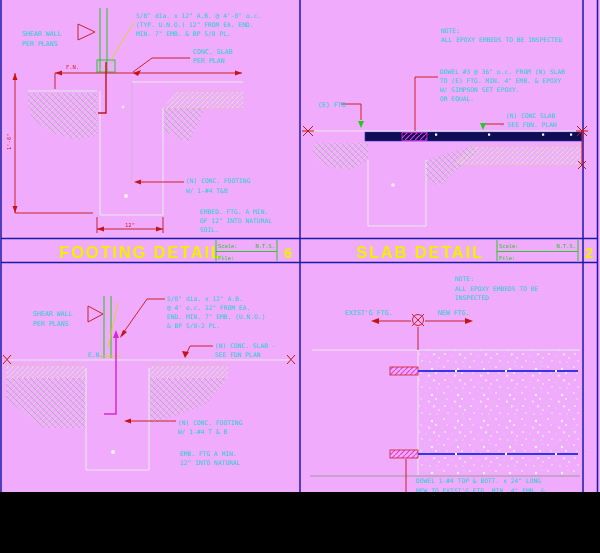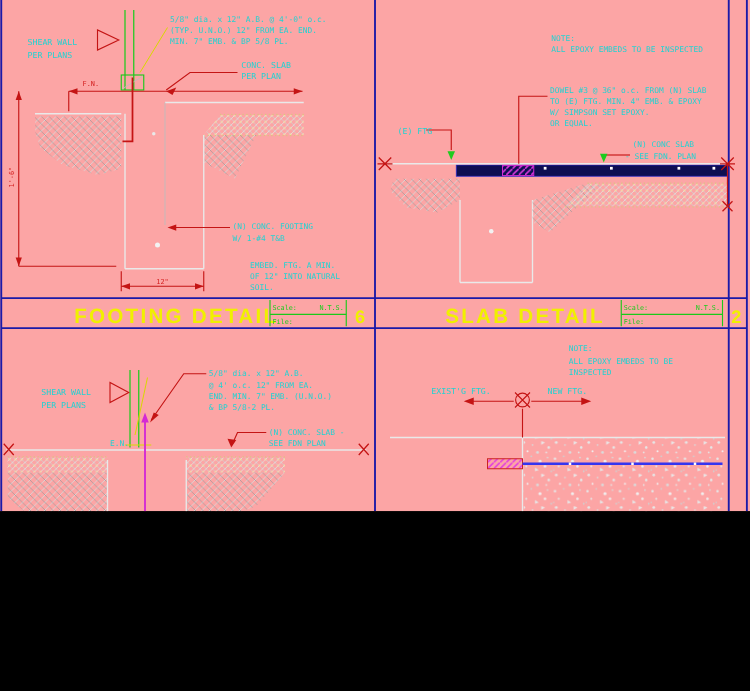--- a/index.html
+++ b/index.html
@@ -1,16 +1,16 @@
 <!DOCTYPE html>
 <html><head>
 <meta charset="utf-8">
 <style>
   html,body{margin:0;padding:0;background:#000;}
-  .stage{position:relative;width:600px;height:409px;background:#fca5a5;overflow:hidden;}
+  .stage{position:relative;width:600px;height:492px;background:#f0abfc;overflow:hidden;}
   svg{display:block;}
   text{font-family:"DejaVu Sans Mono",monospace;}
   .ct{fill:#22d2d2;font-size:6.3px;}
   .ct2{fill:#22d2d2;font-size:6.6px;}
   .rt{fill:#d42020;font-size:5.5px;}
   .gt{fill:#1ecb1e;font-size:5.4px;}
   .title{fill:#f0f000;font-size:16.5px;font-weight:bold;letter-spacing:1.8px;font-family:"Liberation Sans",sans-serif;}
   .num{fill:#f0f000;font-size:14.5px;font-weight:bold;font-family:"Liberation Sans",sans-serif;}
   .wline{stroke:#e9e9e9;stroke-width:1.1;fill:none;}
   .wthin{stroke:#bdbdbd;stroke-width:0.7;fill:none;}

